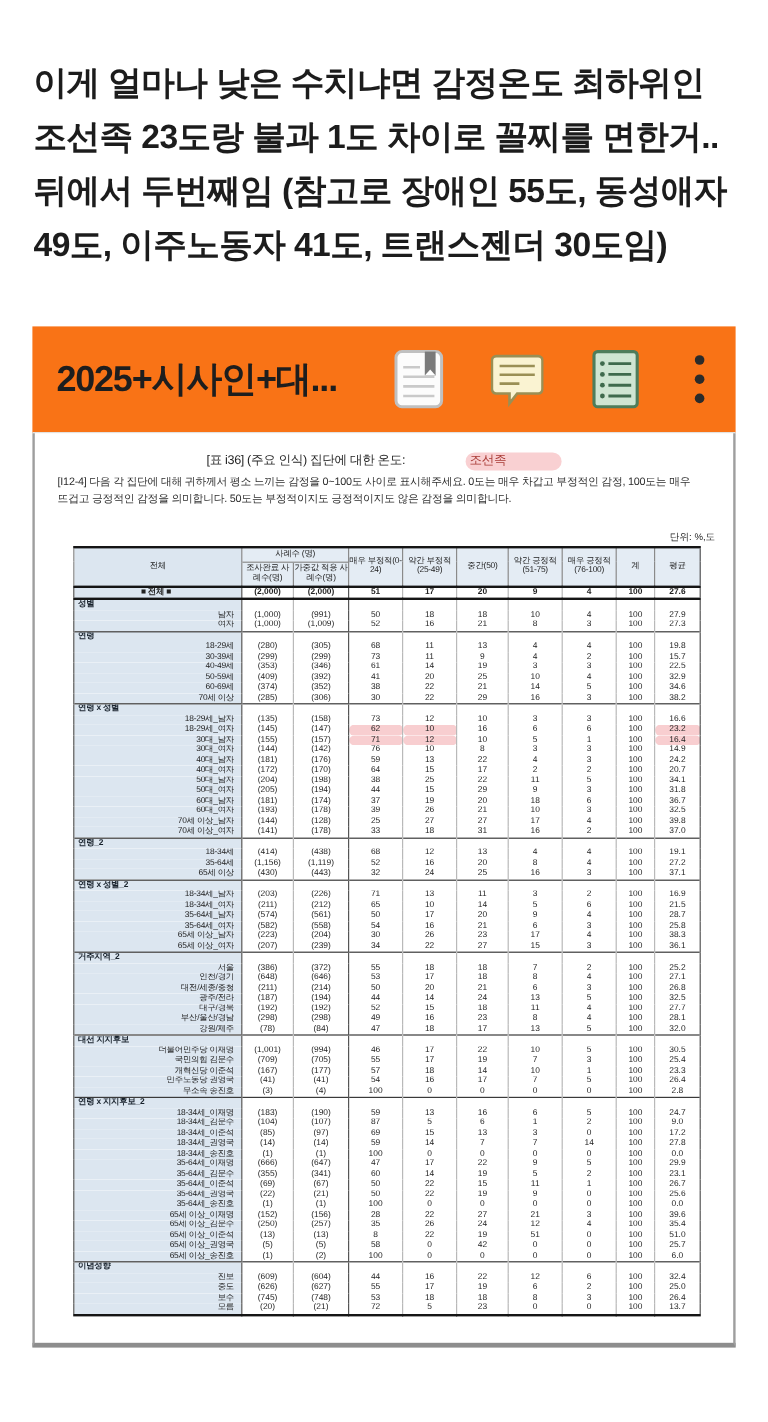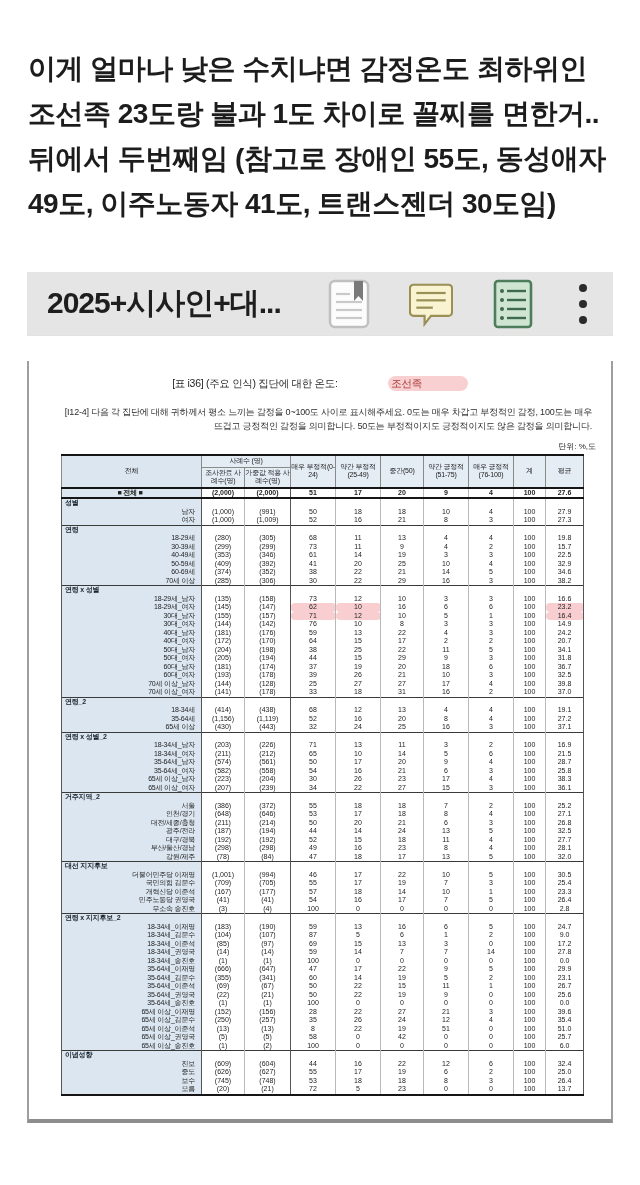--- a/index.html
+++ b/index.html
@@ -10,22 +10,22 @@
   }
   
   .post{
     position:absolute;top:46px;left:28px;width:586px;
     font-size:28px;line-height:45px;color:#1c1c1c;letter-spacing:-0.5px;
     word-break:keep-all;
     font-weight:bold;
   }
   
   .viewer-header{
-    position:absolute;top:272px;left:27px;width:586px;height:64px;
-    background:#e5e5e5;display:flex;align-items:center;
+    position:absolute;top:272px;left:27px;width:586px;height:89px;
+    background:#f97316;display:flex;align-items:center;
     padding:0 20px;box-sizing:border-box;border-bottom:1px solid #e2e2e0;
   }
   .viewer-title{
     flex:1;font-size:30px;font-weight:bold;color:#1e1e1e;letter-spacing:-1px;
     white-space:nowrap;overflow:hidden;
   }
   .hdr-icons{display:flex;align-items:center;gap:38px;}
   .hdr-icon{width:44px;height:50px;display:flex;align-items:center;justify-content:center;cursor:pointer;}
   .kebab{display:flex;flex-direction:column;gap:8px;padding:0 6px;cursor:pointer;}
   .kebab span{width:8px;height:8px;border-radius:50%;background:#2b2b2b;display:block;}
@@ -35,22 +35,22 @@
     background:#fff;box-sizing:border-box;
     border-left:2px solid #9e9e9e;border-right:2px solid #9e9e9e;
     border-bottom:4px solid #8d8d8d;
   }
   .doc-title{margin-top:16px;text-align:center;font-size:10.5px;color:#1f1f1f;letter-spacing:-0.3px;}
   .doc-title .hl-title{
     color:#a93b36;
     background:rgba(244,169,173,0.55);
     border-radius:8px;padding:1px 46px 2px 3px;margin-left:48px;
   }
-  .question{margin:14px auto 0;width:544px;font-size:9px;line-height:14px;text-align:right;color:#2e2e2e;letter-spacing:-0.2px;word-break:keep-all;}
-  .unit{width:552px;margin:8px auto 0;text-align:right;font-size:8px;color:#222;}
+  .question{margin:3px auto 0;width:544px;font-size:9px;line-height:14px;text-align:left;color:#2e2e2e;letter-spacing:-0.2px;word-break:keep-all;}
+  .unit{width:552px;margin:20px auto 0;text-align:right;font-size:8px;color:#222;}
   
   table.tbl{
     margin:2px 0 0 32px;border-collapse:collapse;table-layout:fixed;width:522px;
     font-size:7px;color:#222;
     border-top:2px solid #151515;border-bottom:2px solid #151515;
   }
   .tbl col.c-lbl{width:140px;}
   .tbl col.c-n1{width:43px;} .tbl col.c-n2{width:46px;}
   .tbl col.c-v1{width:45px;} .tbl col.c-v2{width:45px;} .tbl col.c-v3{width:43px;}
   .tbl col.c-v4{width:45px;} .tbl col.c-v5{width:45px;}

